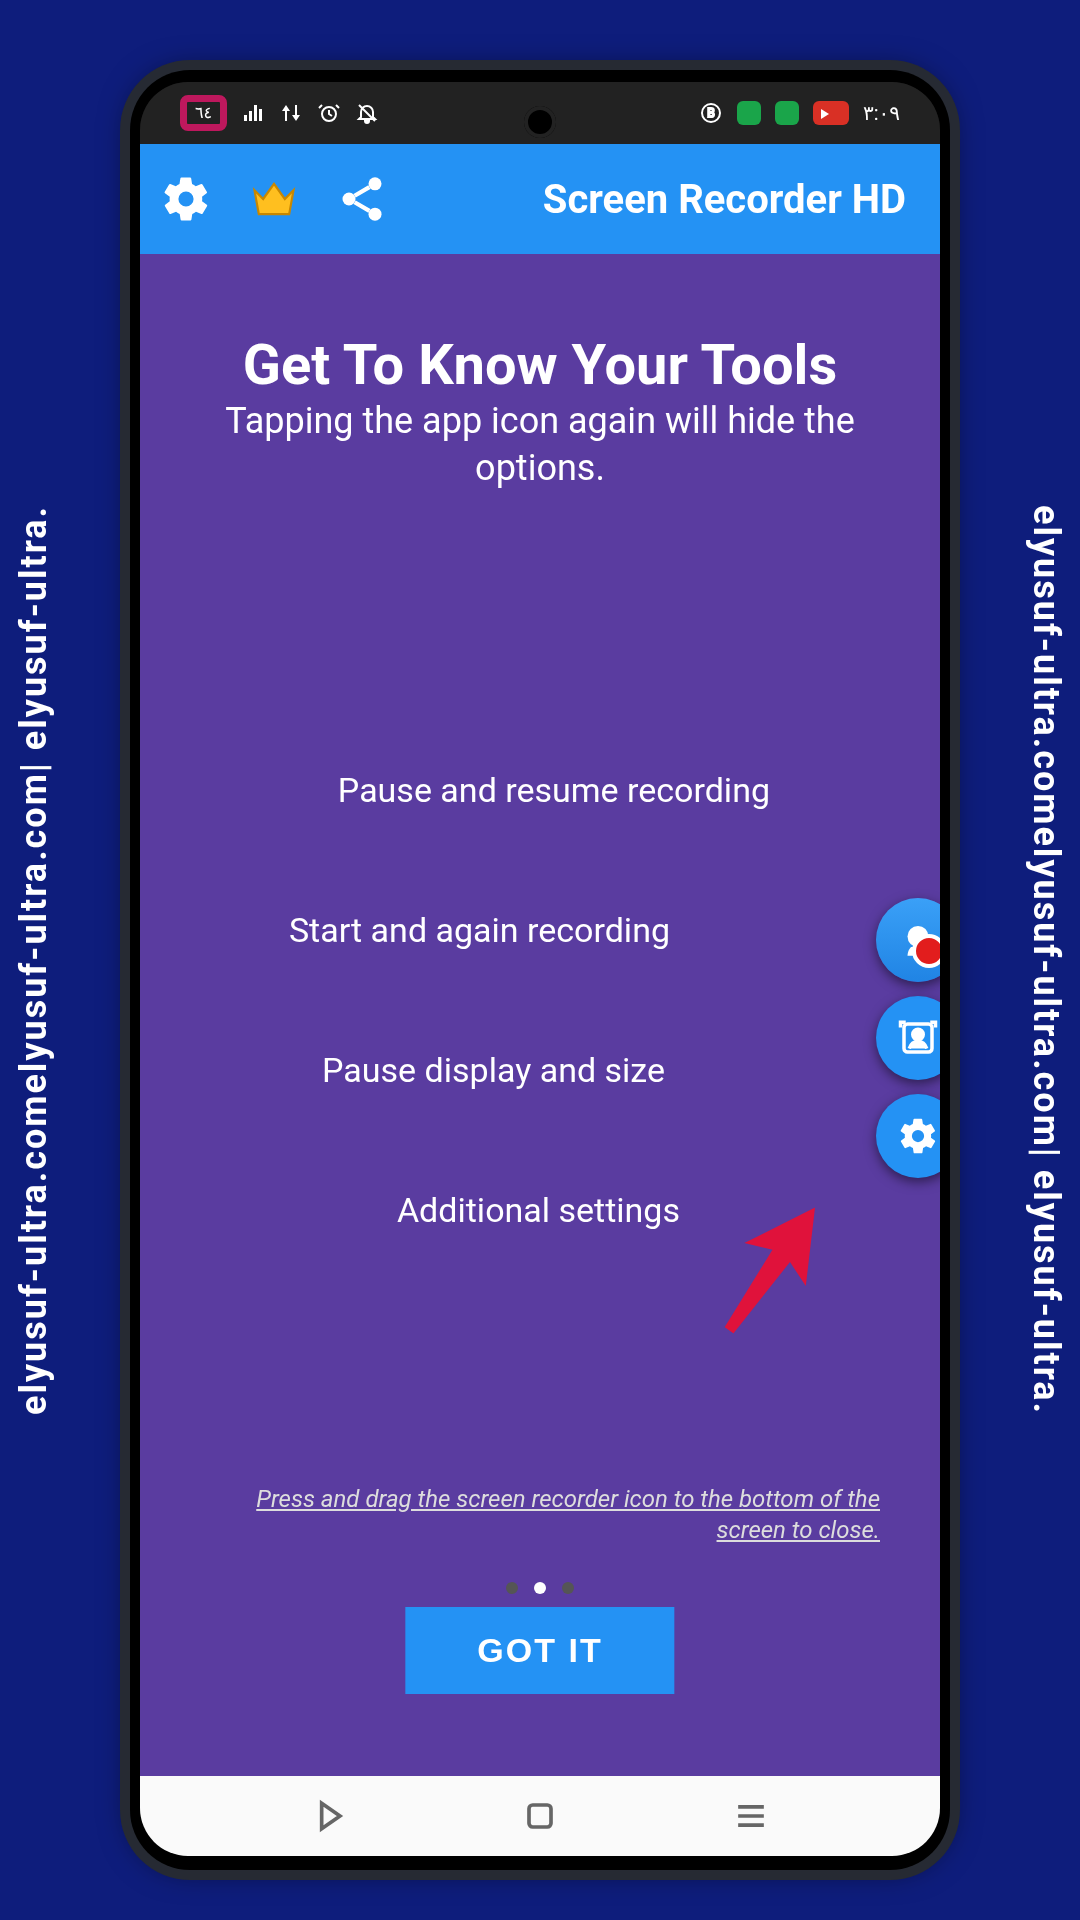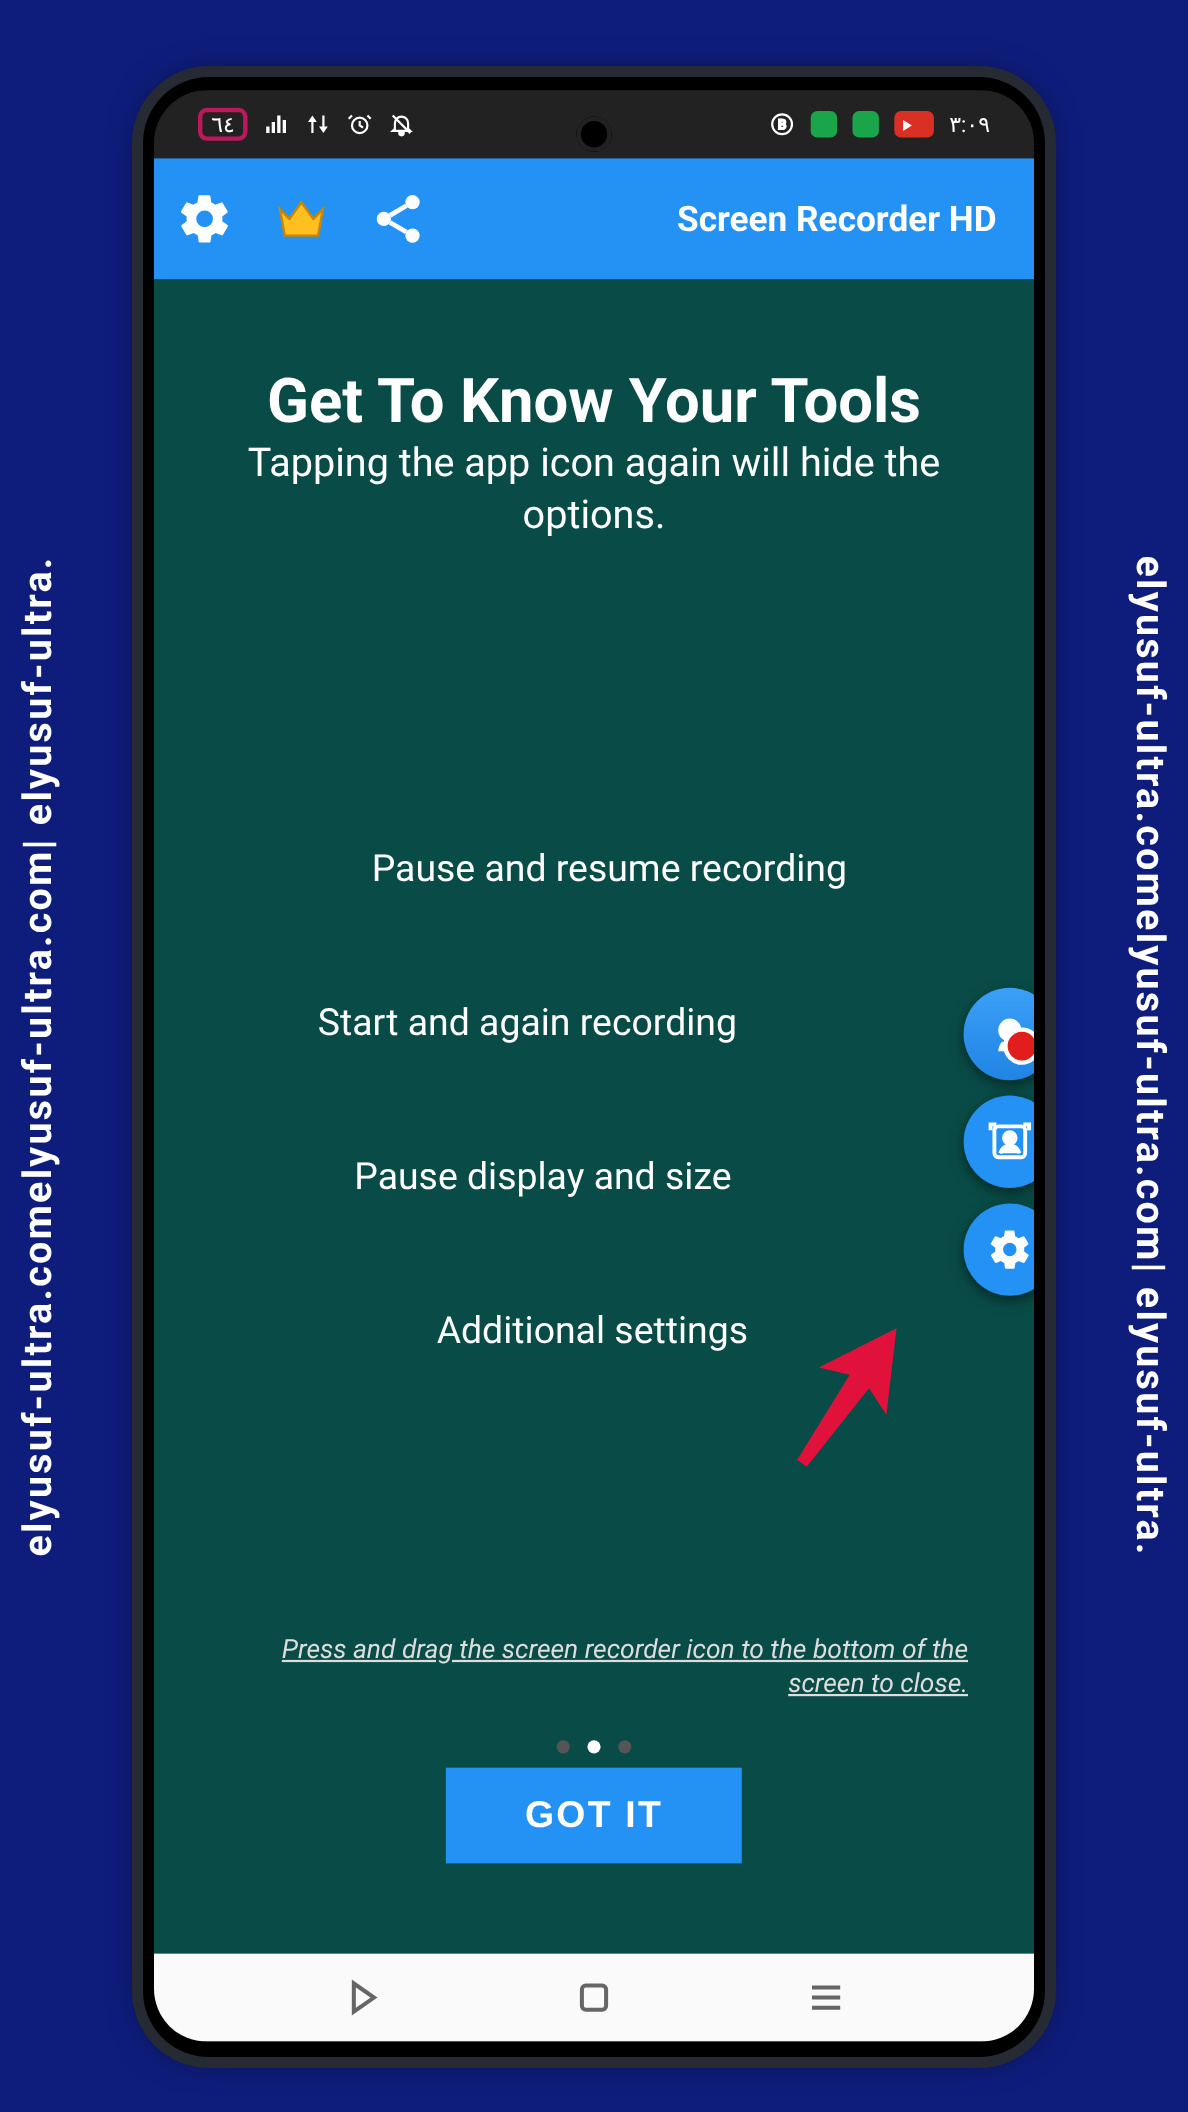--- a/index.html
+++ b/index.html
@@ -52,24 +52,24 @@
     background: #222;
     display: flex;
     align-items: center;
     justify-content: space-between;
     padding: 0 40px;
     color: #fff;
     font-size: 20px;
   }
   .sb-left, .sb-right { display: flex; align-items: center; gap: 14px; }
   .sb-badge {
-    border: 4px solid #be185d;
+    border: 7px solid #be185d;
     border-radius: 8px;
     padding: 0 8px;
-    font-size: 20px;
+    font-size: 16px;
     line-height: 22px;
     text-align: center;
   }
   .sb-icon { width: 24px; height: 24px; display: inline-flex; align-items: center; justify-content: center; }
   .sb-camera-notch {
     position: absolute;
     top: 24px;
     left: 50%;
     transform: translateX(-50%);
     width: 32px; height: 32px;
@@ -87,29 +87,29 @@
     display: flex;
     align-items: center;
     padding: 0 20px;
     gap: 36px;
   }
   .appbar-icon { width: 52px; height: 52px; display: inline-flex; align-items: center; justify-content: center; }
   .appbar-title {
     flex: 1;
     text-align: right;
     color: #fff;
-    font-size: 32px;
+    font-size: 40px;
     font-weight: 700;
     padding-right: 14px;
   }
   
   .content {
     position: relative;
     height: calc(100% - 62px - 110px - 80px);
-    background: #0f766e;
+    background: #8b5cf6;
     color: #fff;
     padding: 40px 40px 0;
   }
   .dimmer {
     position: absolute; inset: 0;
     background: rgba(0,0,0,.35);
   }
   .tut-title {
     position: relative;
     font-size: 56px;

